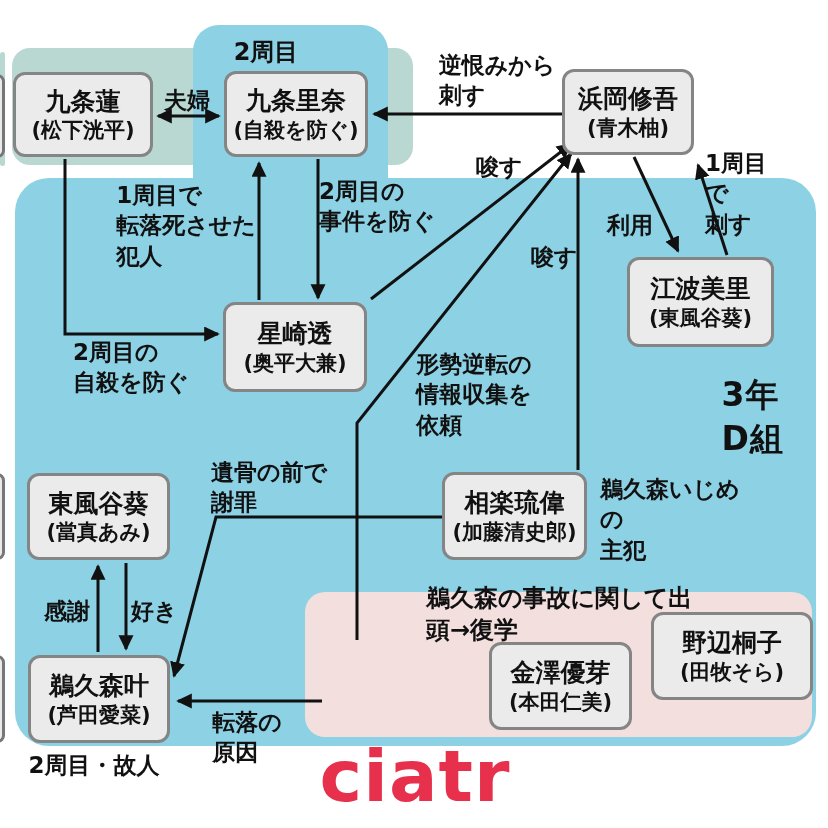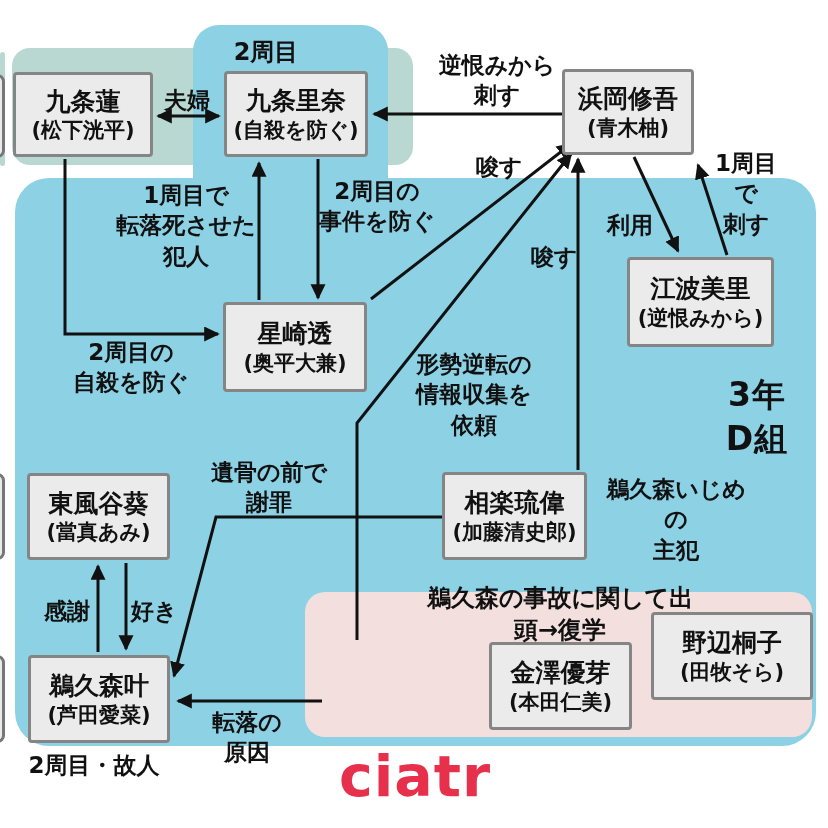--- a/index.html
+++ b/index.html
@@ -8,30 +8,30 @@
   .bg{position:absolute;}
   .bg-teal{background:var(--teal);border-radius:18px;}
   .bg-banner{background:var(--main_blue);border-radius:26px 26px 0 0;}
   .bg-main{background:var(--main_blue);border-radius:34px;}
   .bg-pink{background:var(--pink);border-radius:20px;}
   .sliver-box{position:absolute;left:-10px;width:15px;background:var(--box_fill);
               border:3px solid #777;border-radius:10px;box-sizing:border-box;}
   svg.arrows{position:absolute;left:0;top:0;width:828px;height:828px;}
   svg.arrows path{stroke:var(--line);stroke-width:3;fill:none;}
   .cbox{position:absolute;background:var(--box_fill);border:3px solid var(--box_border);
-        border-radius:4px;box-sizing:border-box;display:flex;flex-direction:column;
+        border-radius:12px;box-sizing:border-box;display:flex;flex-direction:column;
         align-items:center;justify-content:center;line-height:1.25;}
   .cname{font-size:25px;font-weight:600;white-space:nowrap;}
   .cactor{font-size:21px;font-weight:700;white-space:nowrap;}
   .label{position:absolute;transform:translate(-50%,-50%);white-space:pre-line;
-         text-align:center;font-size:23px;font-weight:600;line-height:1.32;}
+         text-align:left;font-size:23px;font-weight:600;line-height:1.32;}
   .banner-label{font-size:24px;}
   .class-label{font-size:33px;font-weight:bold;letter-spacing:1px;}
   .pink-title{font-size:24px;}
-  .watermark{color:var(--logo_red);font-size:57px;font-weight:bold;letter-spacing:1px;}
+  .watermark{color:var(--logo_red);font-size:72px;font-weight:bold;letter-spacing:1px;}
 </style>
 </head>
 <body>
 
 <div id="canvas">
 
   <div class="bg bg-teal" style="left:0;top:52px;width:5px;height:114px"></div>
   <div class="sliver-box" style="top:74px;height:84px"></div>
   <div class="sliver-box" style="top:473px;height:87px"></div>
   <div class="sliver-box" style="top:655px;height:88px"></div>
@@ -74,21 +74,21 @@
   <div class="cbox" style="left:562px;top:69px;width:132px;height:86px">
     <div class="cname">浜岡修吾</div>
     <div class="cactor">(青木柚)</div>
   </div>
   <div class="cbox" style="left:223px;top:302px;width:144px;height:90px">
     <div class="cname">星崎透</div>
     <div class="cactor">(奥平大兼)</div>
   </div>
   <div class="cbox" style="left:627px;top:257px;width:147px;height:90px">
     <div class="cname">江波美里</div>
-    <div class="cactor">(逆恨みから)</div>
+    <div class="cactor">(東風谷葵)</div>
   </div>
   <div class="cbox" style="left:442px;top:472px;width:145px;height:88px">
     <div class="cname">相楽琉偉</div>
     <div class="cactor">(加藤清史郎)</div>
   </div>
   <div class="cbox" style="left:27px;top:473px;width:143px;height:87px">
     <div class="cname">東風谷葵</div>
     <div class="cactor">(當真あみ)</div>
   </div>
   <div class="cbox" style="left:28px;top:655px;width:142px;height:88px">

